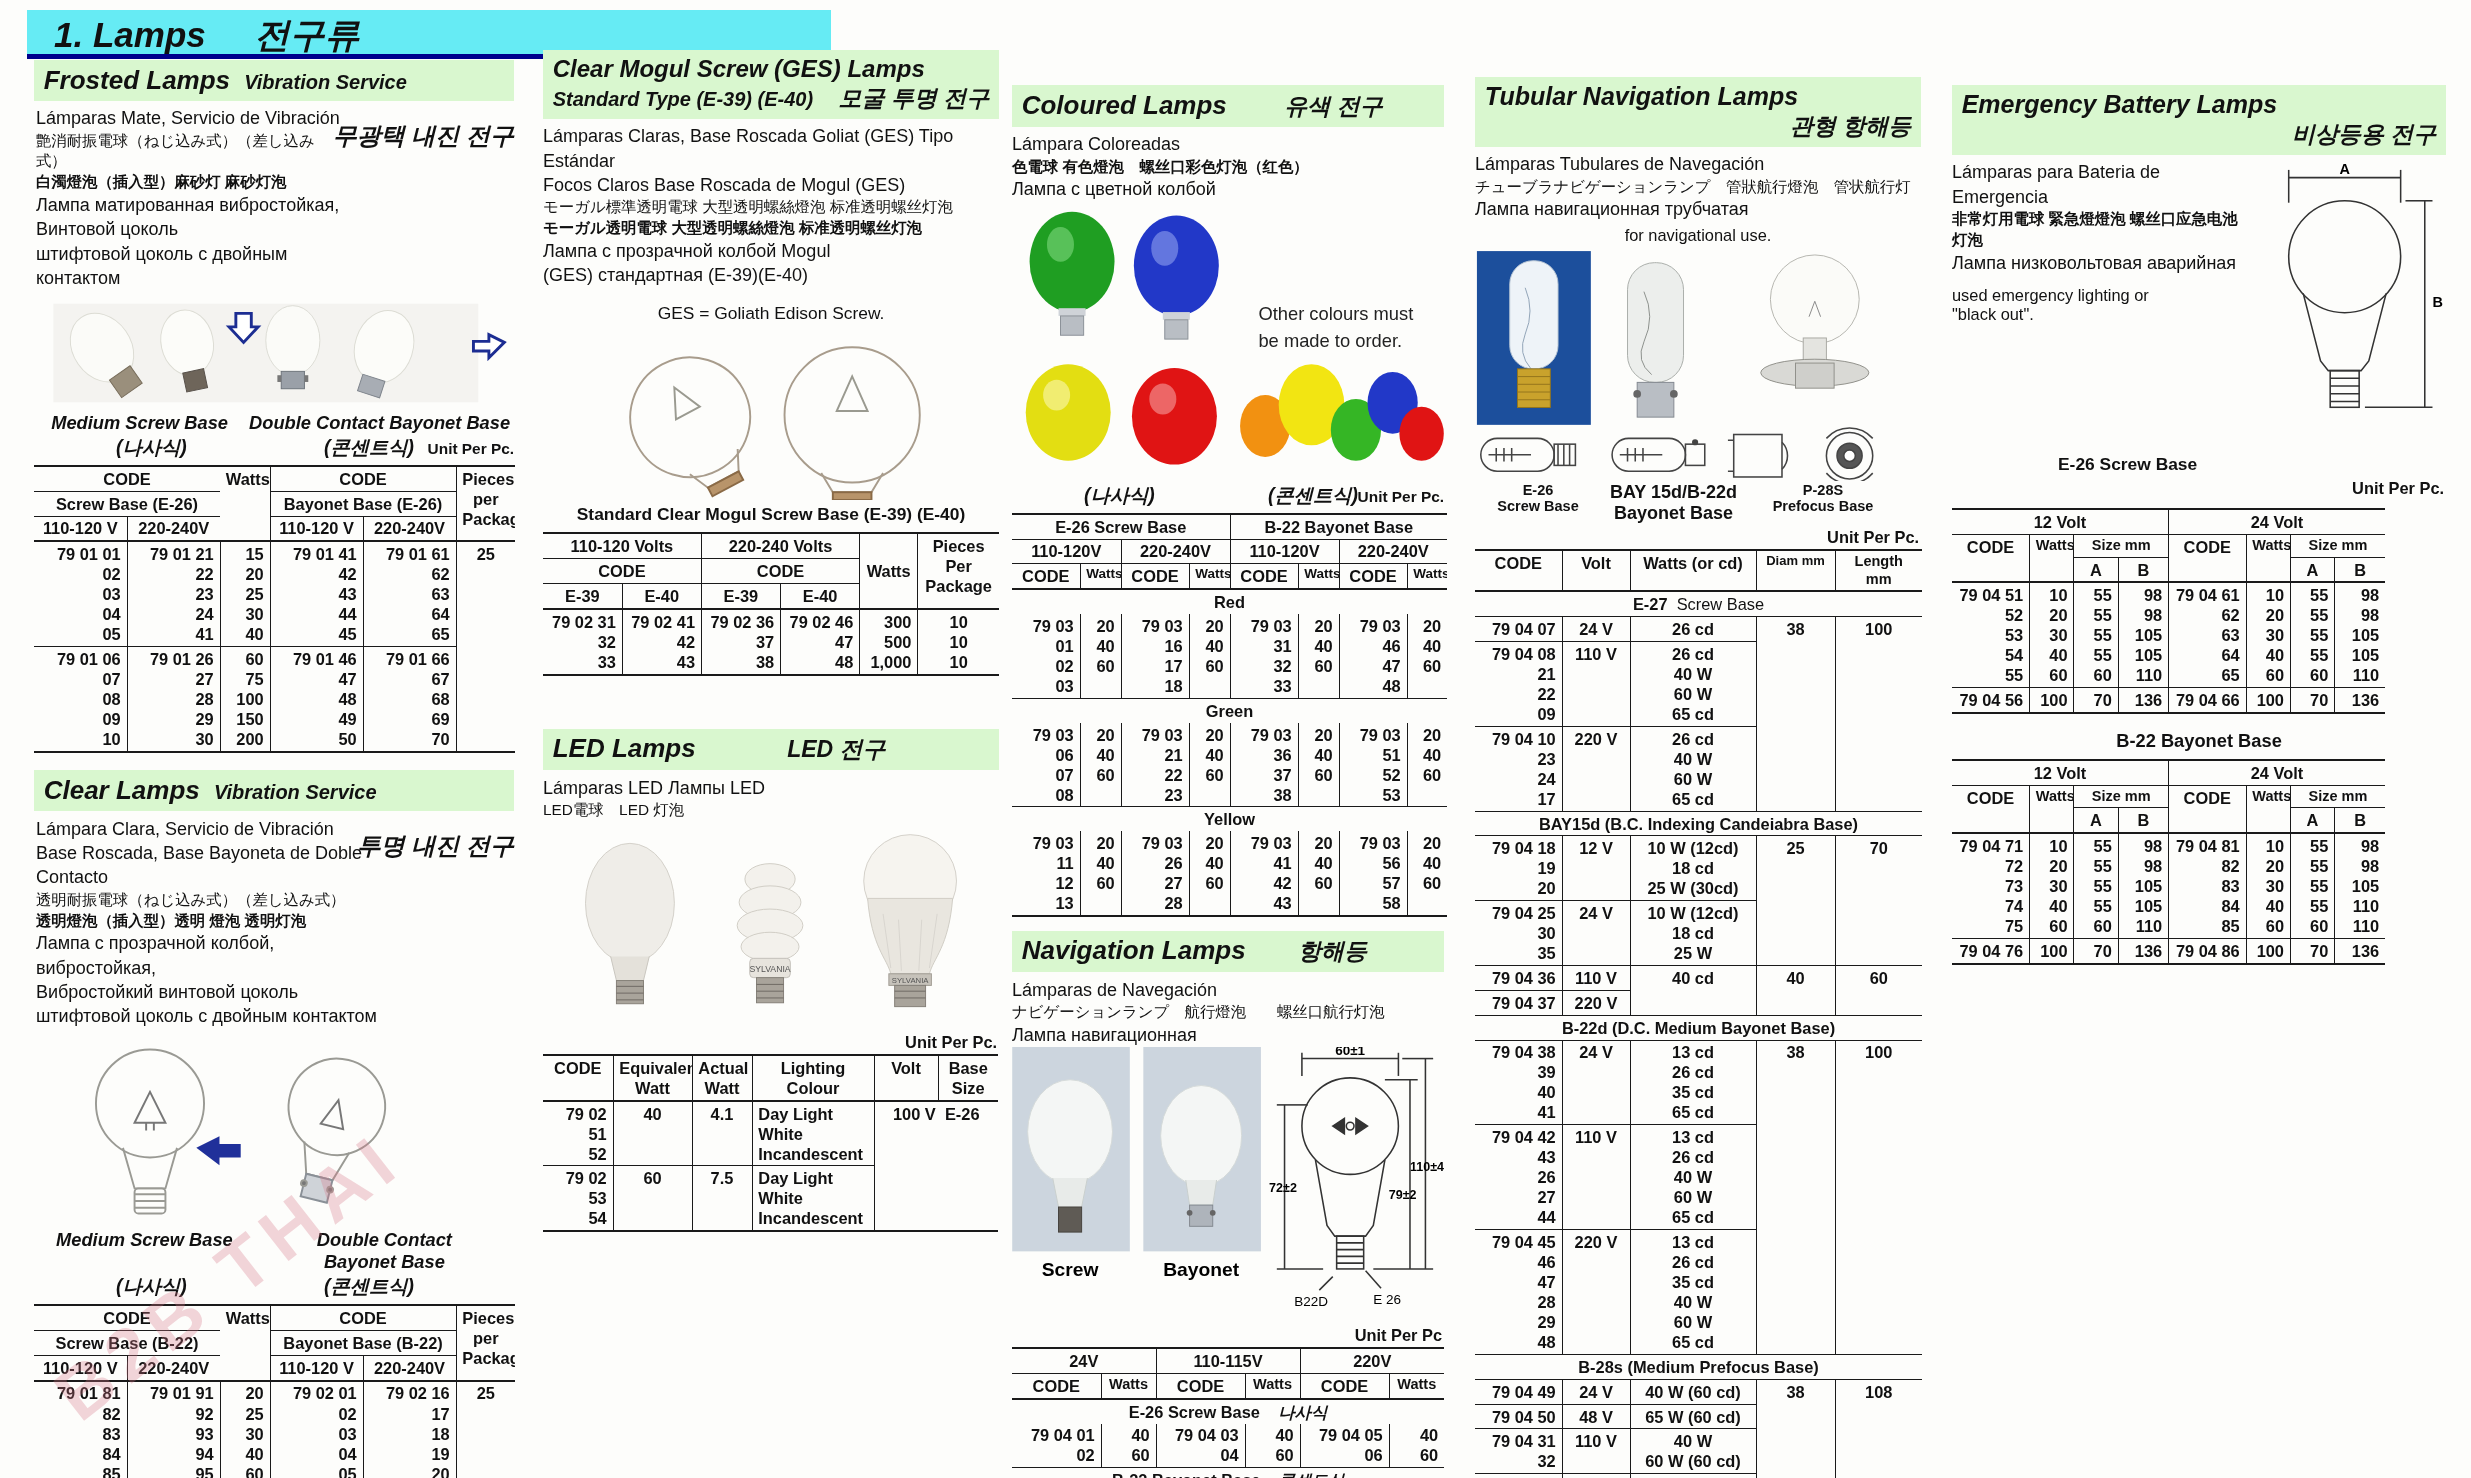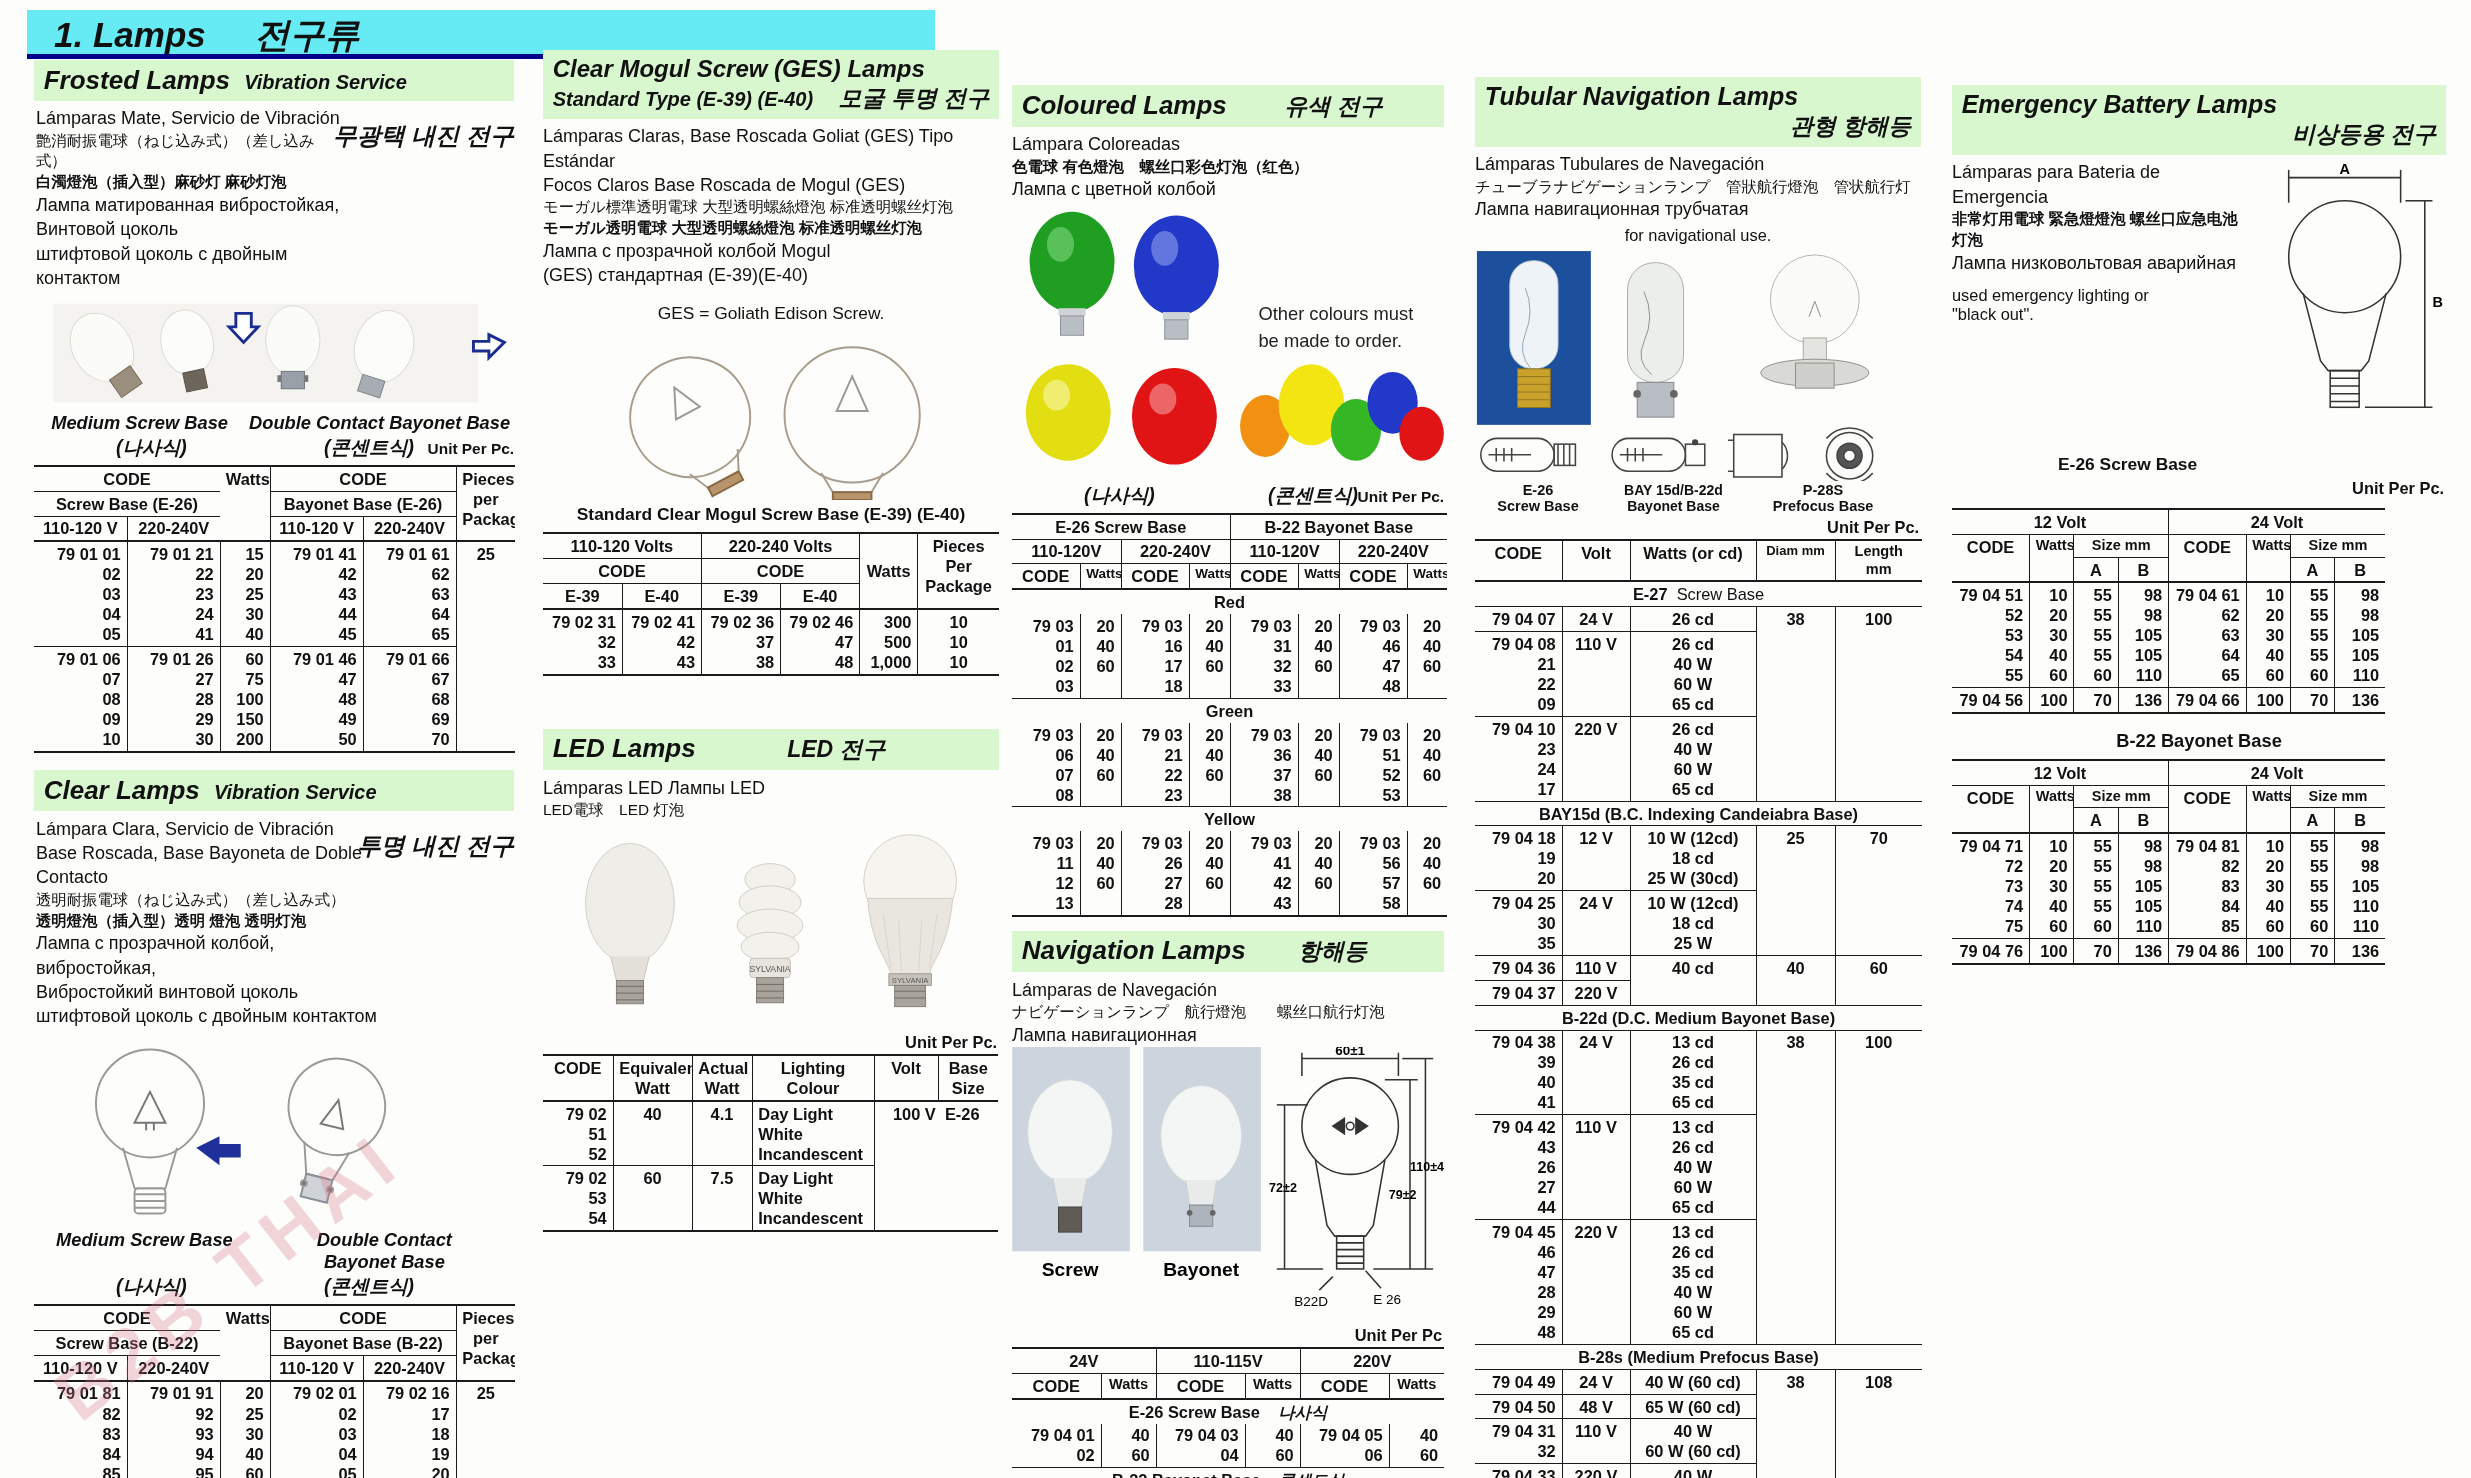--- a/index.html
+++ b/index.html
@@ -1,19 +1,19 @@
 <!DOCTYPE html>
 <html><head>
 <meta charset="utf-8">
 <style>
   html,body{margin:0;padding:0;background:#e8e8e8;}
   .page{position:relative;width:2472px;height:1478px;background:#fdfdfb;overflow:hidden;
         font-family:"Liberation Sans", sans-serif;color:#111;}
   
-  .title-bar{position:absolute;left:27px;top:9.7px;width:908px;height:44px;background:#66ebf4;
+  .title-bar{position:absolute;left:27px;top:9.7px;width:804px;height:44px;background:#66ebf4;
              border-bottom:5.8px solid #00008c;}
   .title-bar .tt{position:absolute;left:27px;top:1.9px;font-size:35px;font-weight:bold;font-style:italic;}
   .title-bar .tt .kr{margin-left:39px;}
   
   .col{position:absolute;top:0;}
   .col1{left:34px;width:480px;top:60px;}
   .col2{left:543px;width:456px;top:50px;}
   .col3{left:1012px;width:432px;top:85px;}
   .col4{left:1475px;width:446px;top:77px;}
   .col5{left:1952px;width:494px;top:85px;}
@@ -837,21 +837,21 @@
           <path d="M262,198 h6 M262,230 h6 M318,200 a20,20 0 0 1 0,28"></path>
         <circle cx="388" cy="214" r="24"></circle>
           <circle cx="388" cy="214" r="13" fill="#555"></circle>
           <circle cx="388" cy="214" r="6" fill="#fff"></circle>
         <path d="M364,196 a32,32 0 0 1 48,0 M364,232 a32,32 0 0 0 48,0"></path>
       </g>
     </svg>
     <div style="display:flex;margin-top:1.9px">
       <span class="pre center" style="width:126px;font-size:14.5px;font-weight:bold">E-26
 Screw Base</span>
-      <span class="pre center" style="width:145px;font-size:14px;font-weight:bold">BAY 15d/B-22d
+      <span class="pre center" style="width:145px;font-size:18px;font-weight:bold">BAY 15d/B-22d
 Bayonet Base</span>
       <span class="pre center" style="width:154px;font-size:14.5px;font-weight:bold">P-28S
 Prefocus Base</span>
     </div>
     <div class="unit-line">Unit Per Pc.</div>
 
     <table class="t" style="width:446px">
       <colgroup>
           <col style="width:87px">
           <col style="width:68px">

